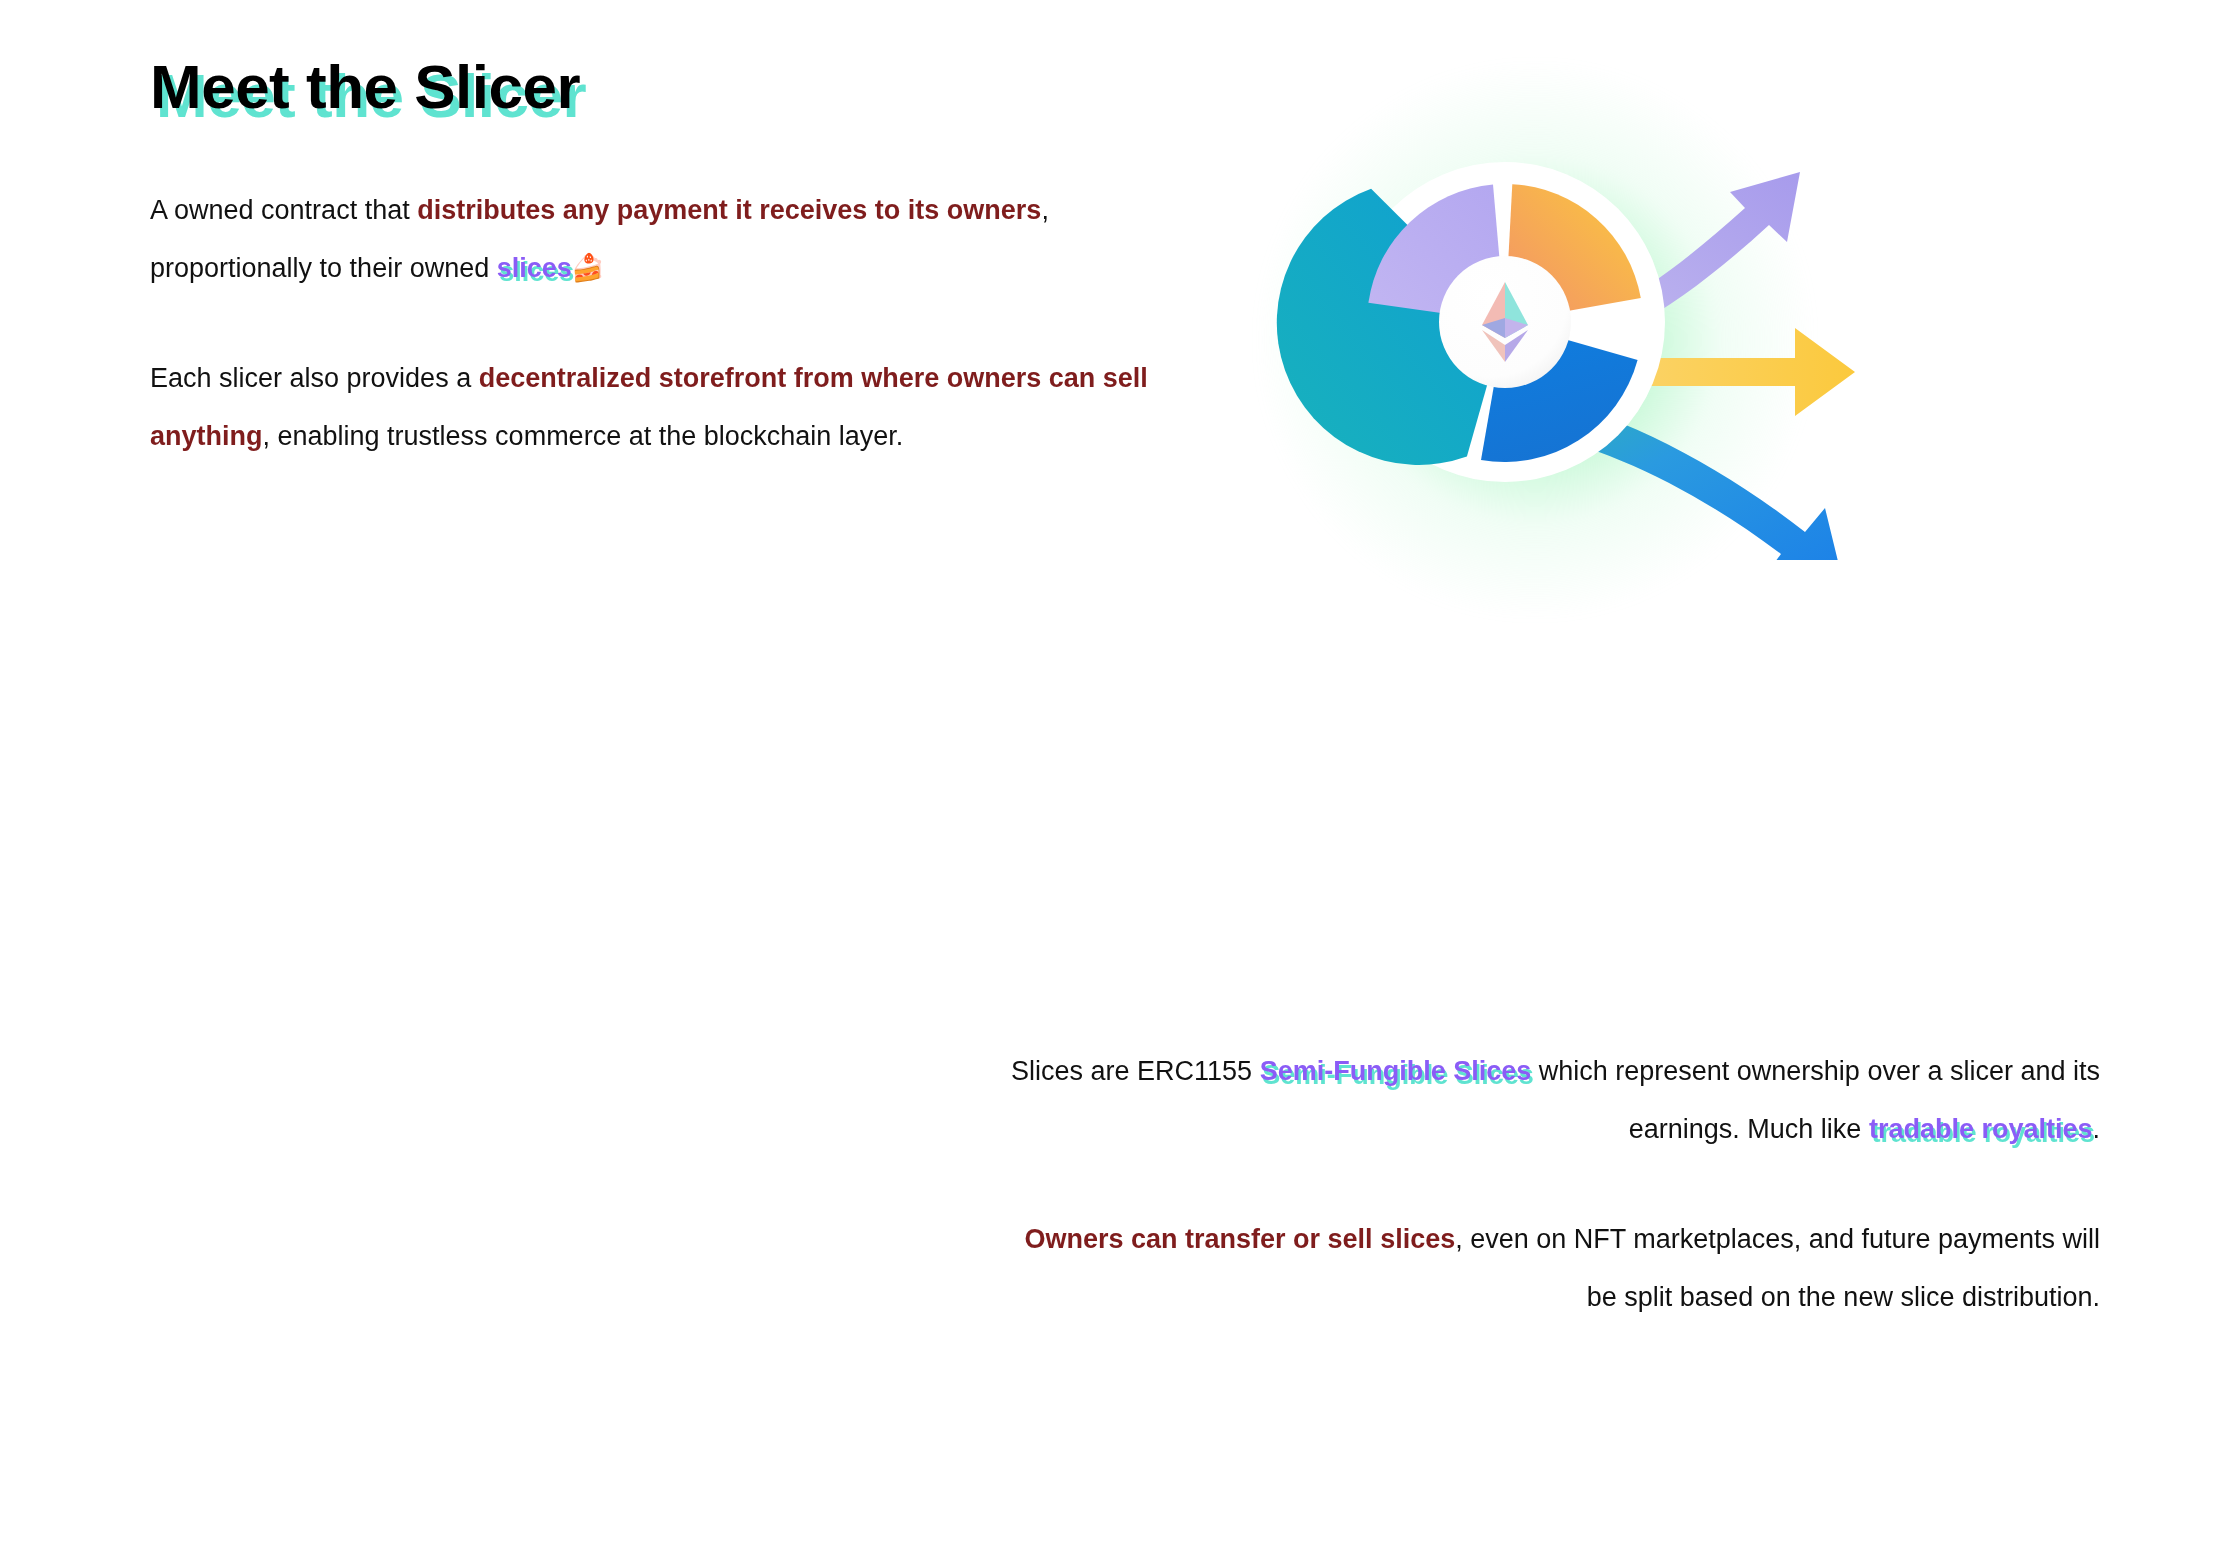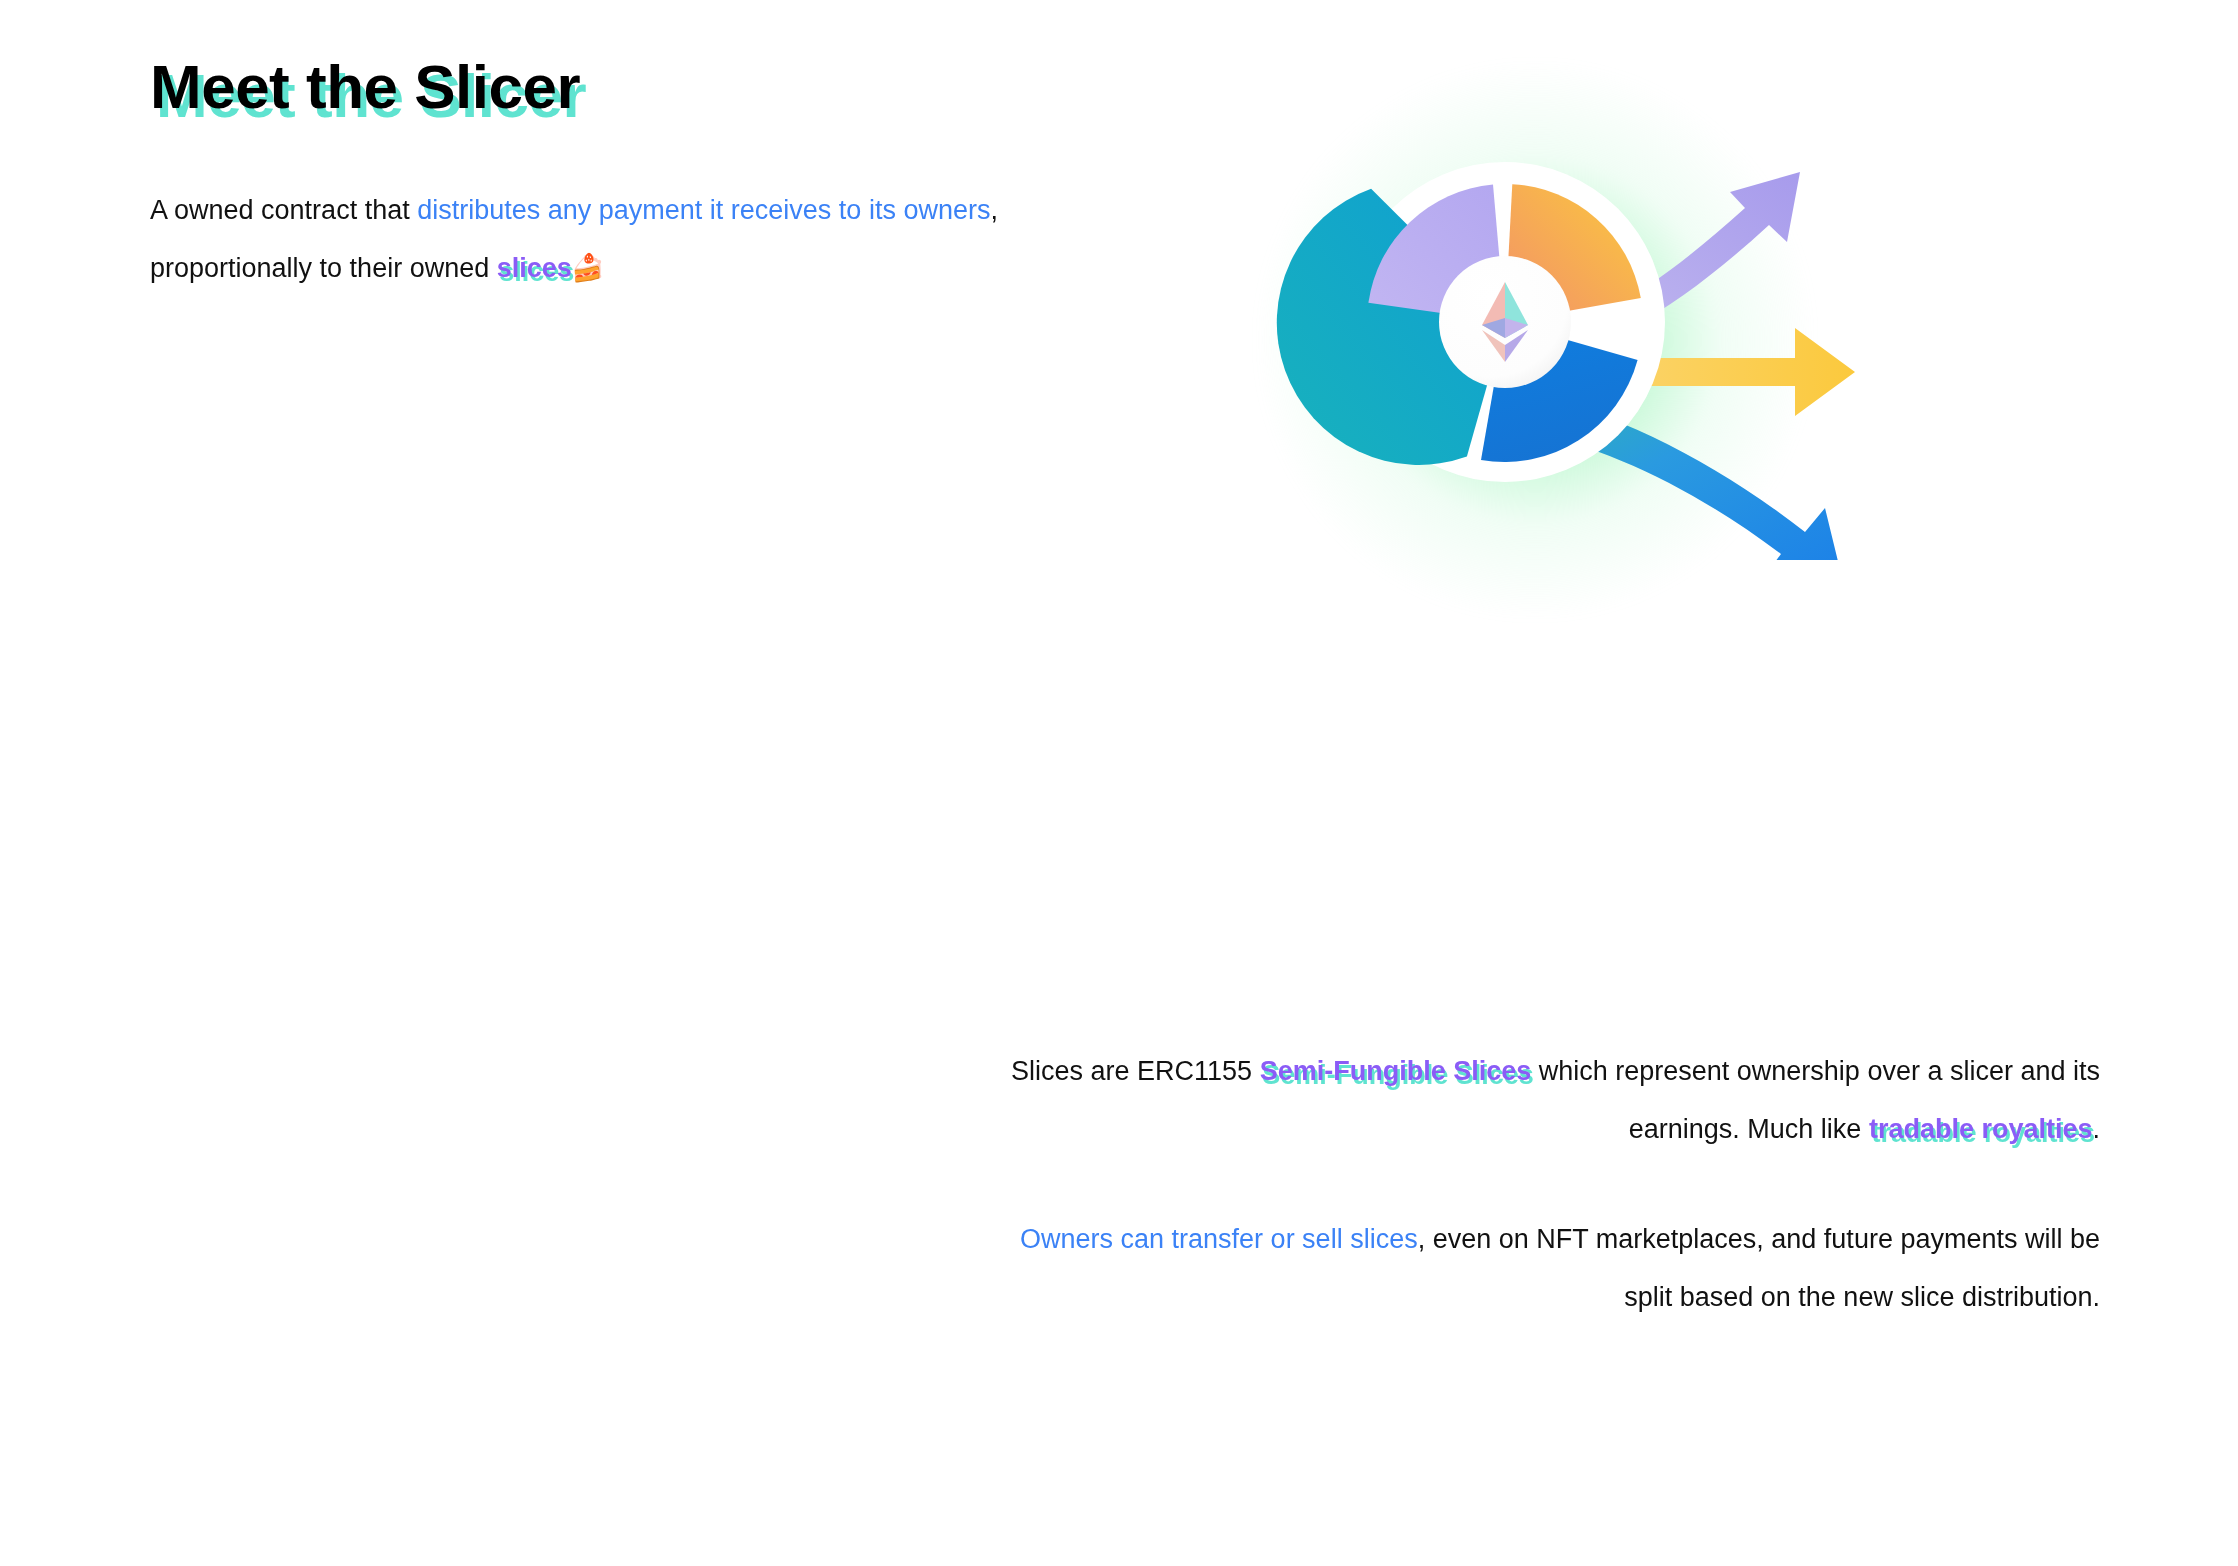--- a/index.html
+++ b/index.html
@@ -32,21 +32,21 @@
   p.body{
     margin:0;
     font-size:27px;
     line-height:58px;
     color:#111111;
     font-weight:400;
   }
   .sec1 p.body{margin-top:60px;}
   .sec1 p.body + p.body{margin-top:52px;}
 
-  b, .b{font-weight:400;color:#3b82f6;}
+  b, .b{font-weight:700;color:#7f1d1d;}
   .hl{font-weight:700;color:#8b5cf6;text-shadow:2.5px 3.5px 0 #5fe3d0;}
   .emoji{font-family:"DejaVu Sans",sans-serif;}
 
   
   .sec2{position:absolute;left:0;top:940px;width:2238px;height:626px;}
   .sec2-text{position:absolute;right:138px;top:40px;width:1090px;text-align:right;}
   .sec2 p.body{text-align:right;}
   .sec2 p.body.first{margin-top:62px;}
   .sec2 p.body.second{margin-top:52px;}
 
@@ -65,20 +65,21 @@
 </head>
 <body>
 
 <div class="page">
 
   <section class="sec1">
 
     <div class="sec1-text">
       <h1 class="headline">Meet the Slicer</h1>
       <p class="body"><span>A owned contract that </span><span class="b">distributes any payment it receives to its owners</span><span>, proportionally to their owned </span><span class="hl">slices</span><span class="emoji">🍰</span></p>
+      <p class="body"><span>Each slicer also provides a </span><span class="b">decentralized storefront from where owners can sell anything</span><span>, enabling trustless commerce at the blockchain layer.</span></p>
     </div>
 
     <div class="art slicer-art">
       <div class="glow"></div>
       <svg class="slicer-svg" width="880" height="480" viewBox="0 0 880 480">
         <defs>
           <linearGradient id="gOrange" x1="0" y1="1" x2="1" y2="0">
             <stop offset="0%" stop-color="#f2906a"></stop>
               <stop offset="100%" stop-color="#fbc93d"></stop>
           </linearGradient>

